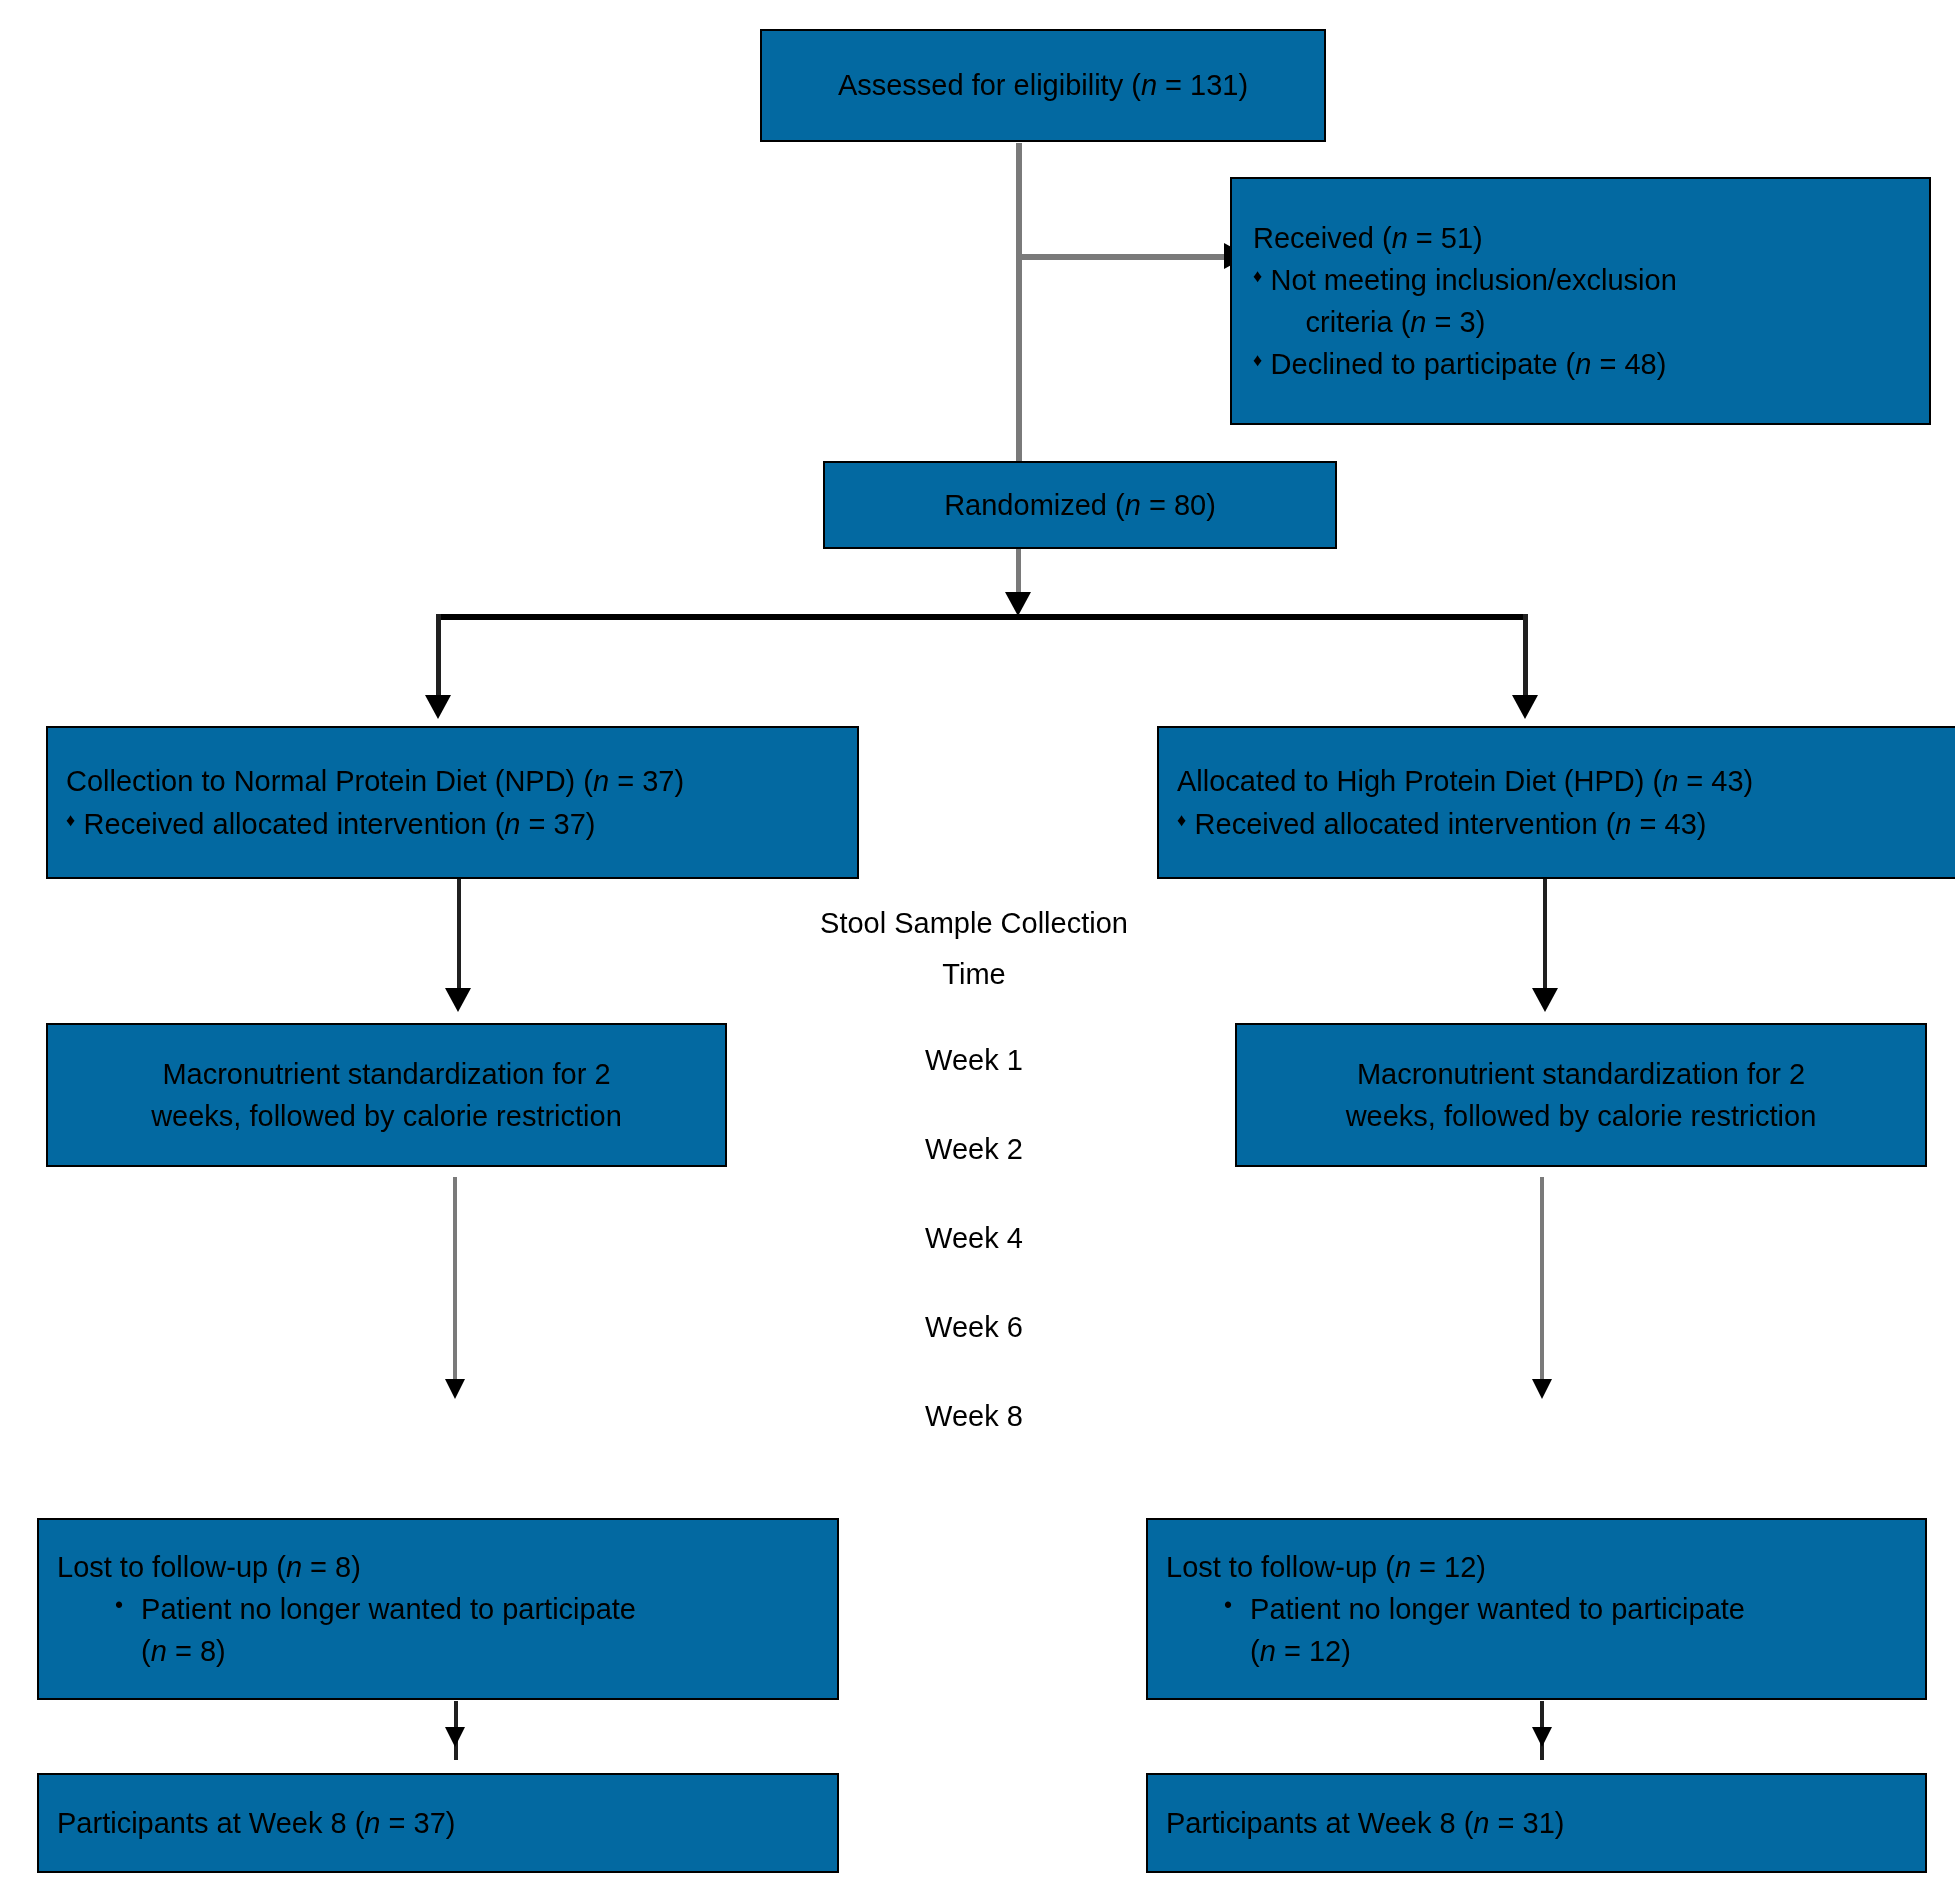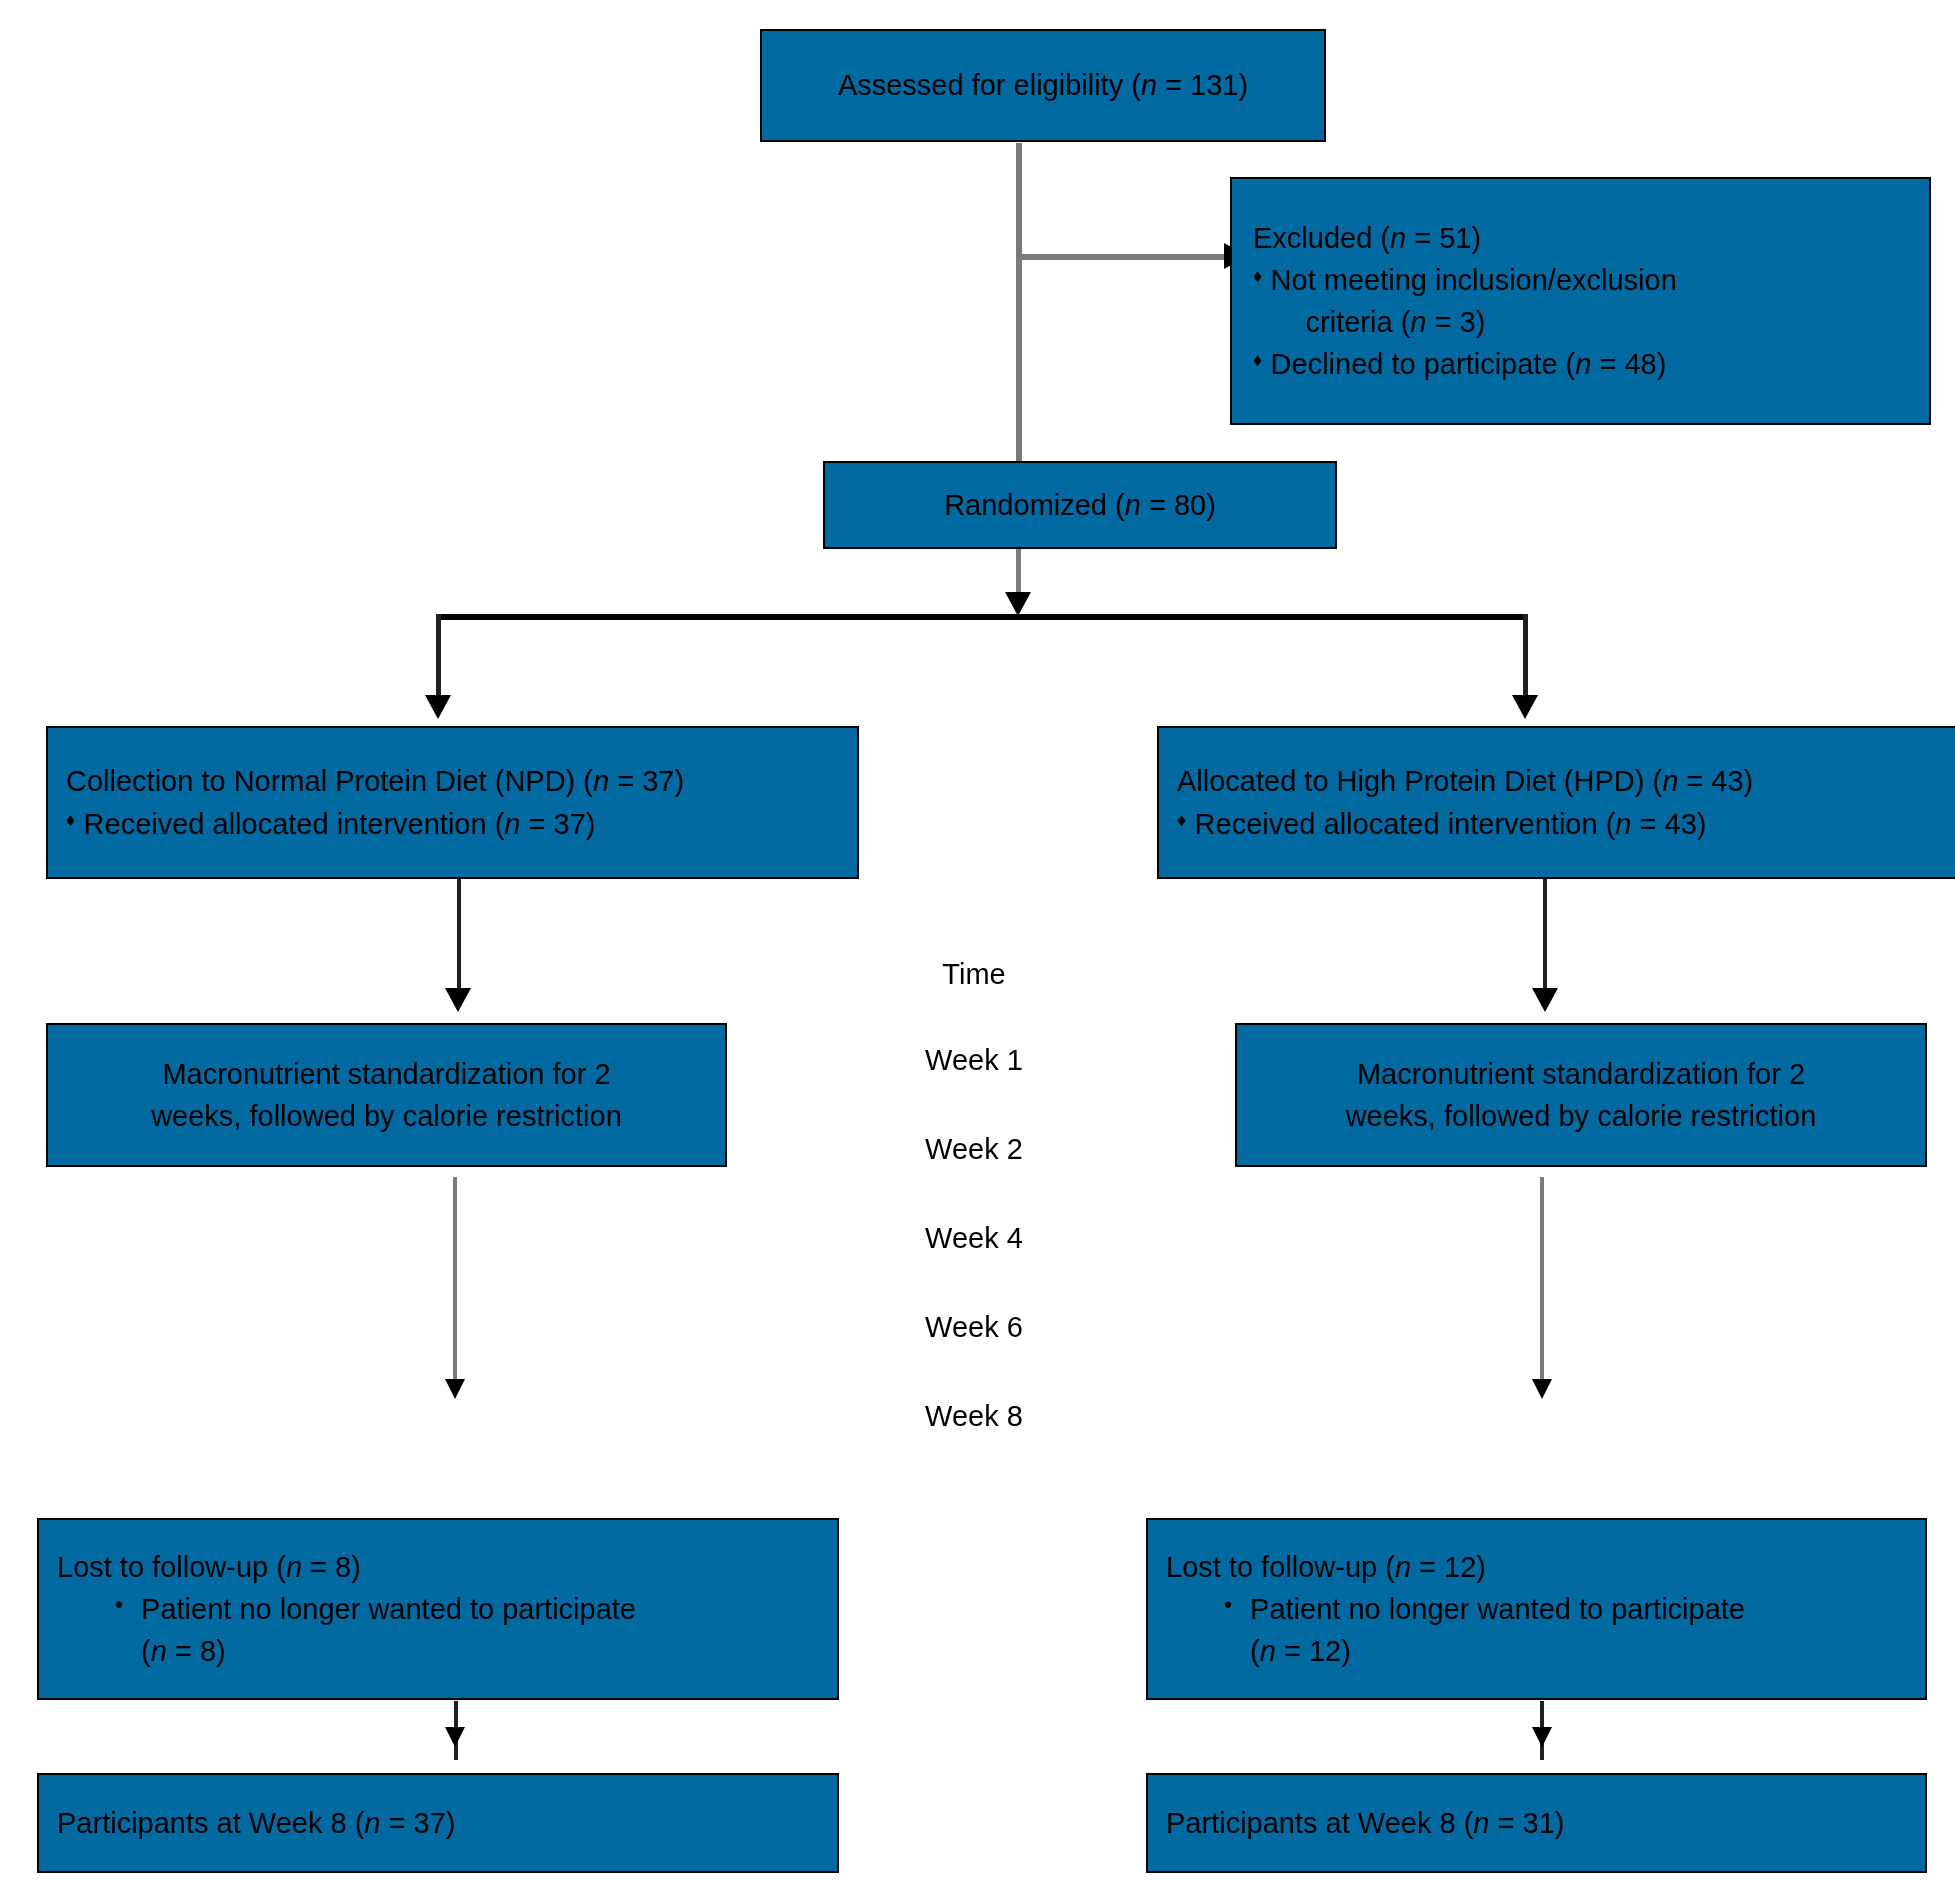--- a/index.html
+++ b/index.html
@@ -127,21 +127,21 @@
   </div>
 
   <div class="vline" style="left:1016px; top:143px; width:6.3px; height:342px;"></div>
 
   <div class="hline" style="left:1016px; top:254px; width:210px; height:6.3px;"></div>
   <div class="arrow-right" style="left:1224px; top:243px;"></div>
 
   <div class="box" style="left:1230px; top:177px; width:701px; height:248px;">
     <div class="pad-lr">
       <div class="box-line">
-        <span>Excluded (</span><span class="ital">n</span><span> = 51)</span>
+        <span>Received (</span><span class="ital">n</span><span> = 51)</span>
       </div>
       <div class="bullet-row">
         <span class="bul-diamond">♦</span>
         <span class="bullet-text hang">
           <span>Not meeting inclusion/exclusion</span>
           <span class="cont"><span>criteria (</span><span class="ital">n</span><span> = 3)</span></span>
         </span>
       </div>
       <div class="bullet-row">
         <span class="bul-diamond">♦</span>
@@ -190,20 +190,21 @@
       </div>
     </div>
   </div>
 
   <div class="vline dark" style="left:457px; top:879px; width:4.2px; height:113px;"></div>
   <div class="arrow-down" style="left:445px; top:988px;"></div>
 
   <div class="vline dark" style="left:1543px; top:879px; width:4.2px; height:113px;"></div>
   <div class="arrow-down" style="left:1532px; top:988px;"></div>
 
+  <div class="floating center-text" style="left:775px; top:903px; width:398px;">Stool Sample Collection</div>
   <div class="floating center-text" style="left:775px; top:954px; width:398px;">Time</div>
 
   <div class="floating center-text" style="left:775px; top:1040px; width:398px;">Week 1</div>
   <div class="floating center-text" style="left:775px; top:1129px; width:398px;">Week 2</div>
   <div class="floating center-text" style="left:775px; top:1218px; width:398px;">Week 4</div>
   <div class="floating center-text" style="left:775px; top:1307px; width:398px;">Week 6</div>
   <div class="floating center-text" style="left:775px; top:1396px; width:398px;">Week 8</div>
 
   <div class="box" style="left:46px; top:1023px; width:681px; height:144px;">
     <div class="box-line center-text">Macronutrient standardization for 2</div>

